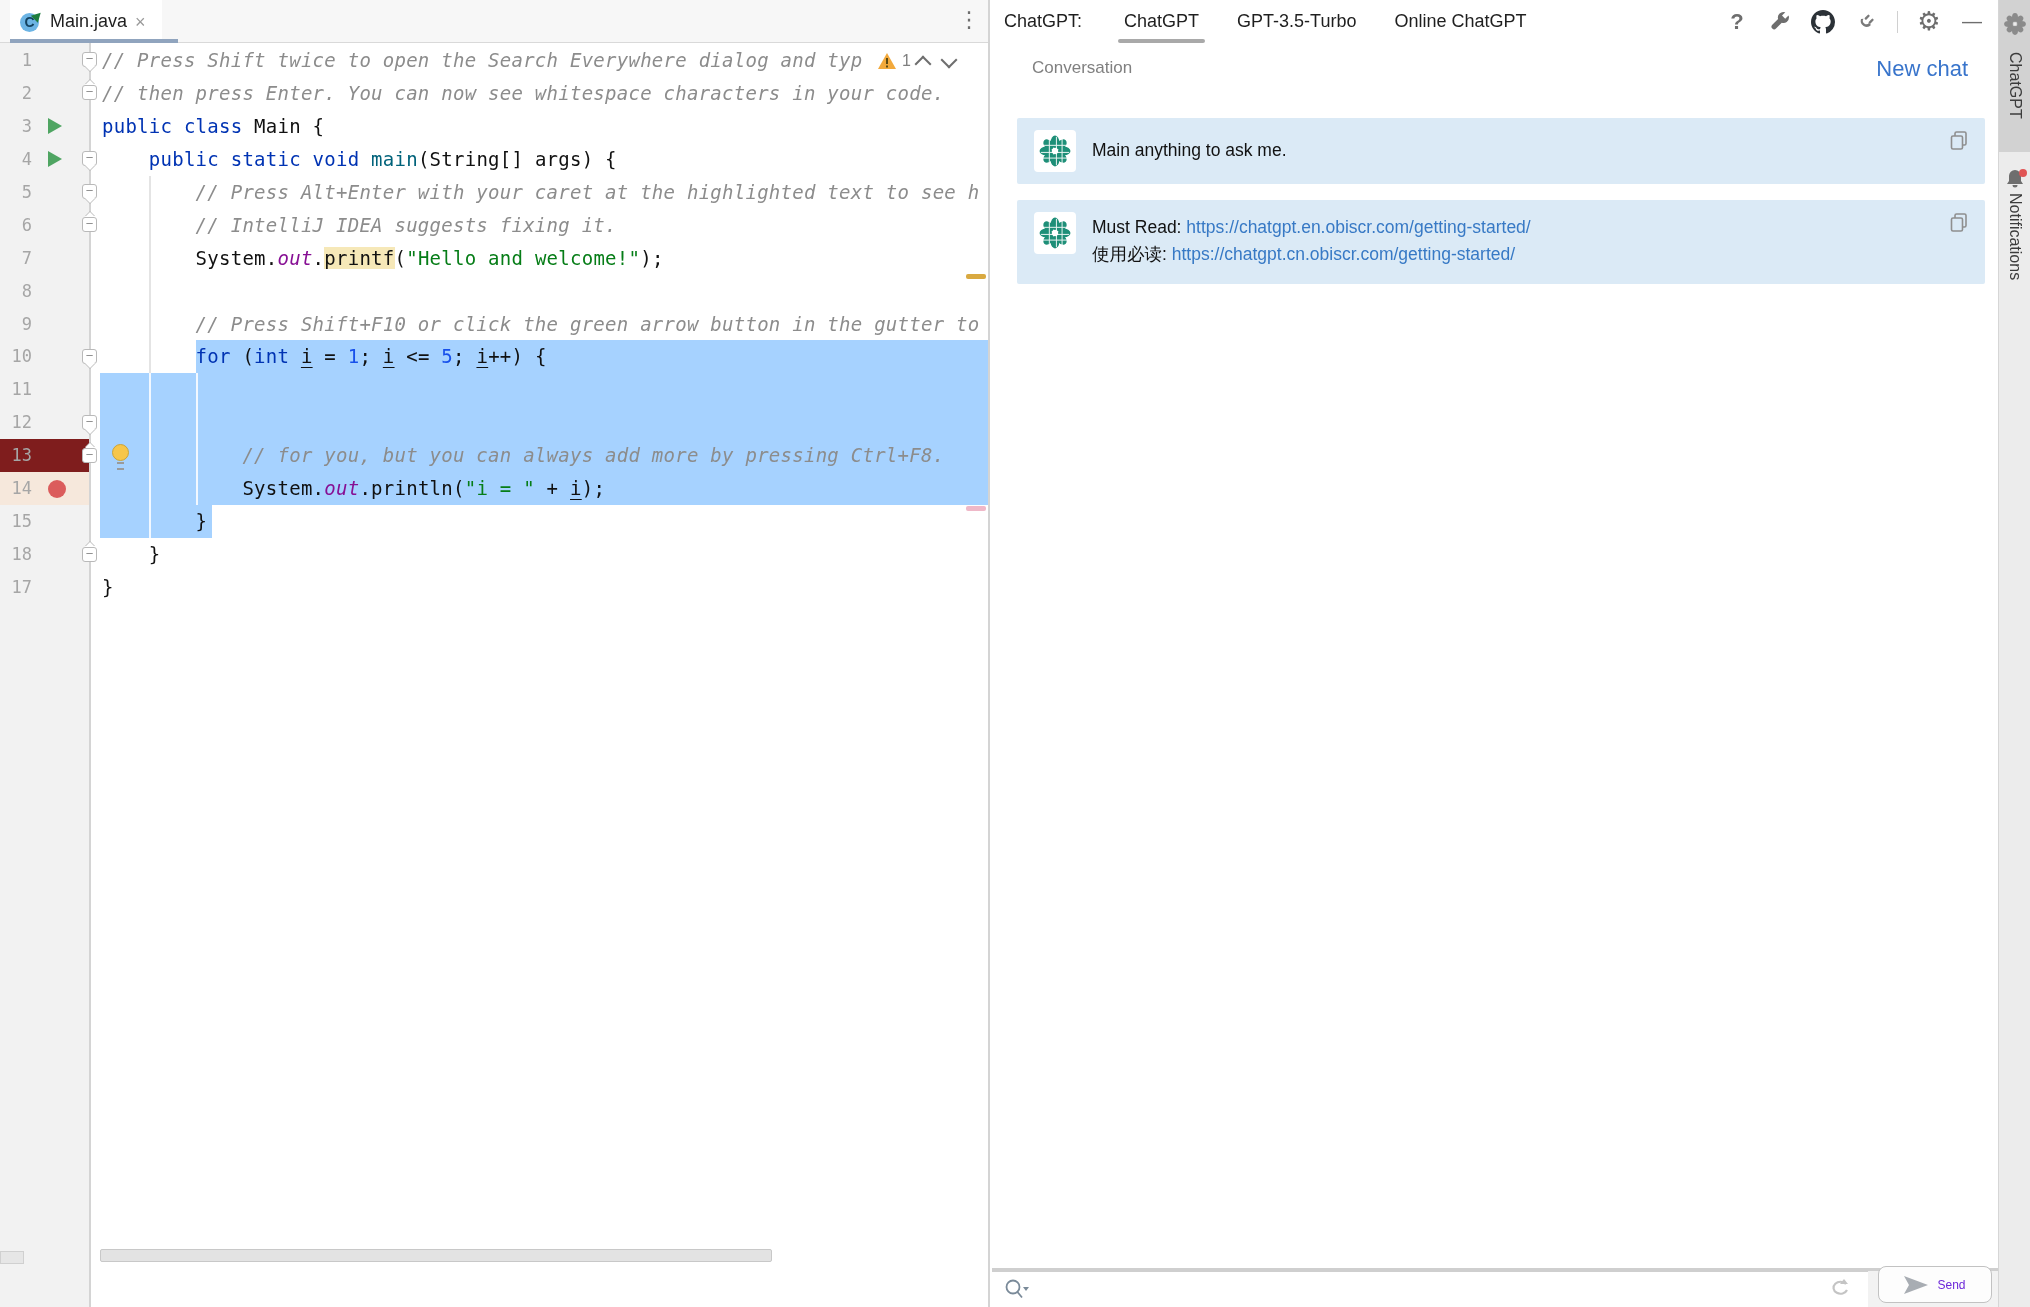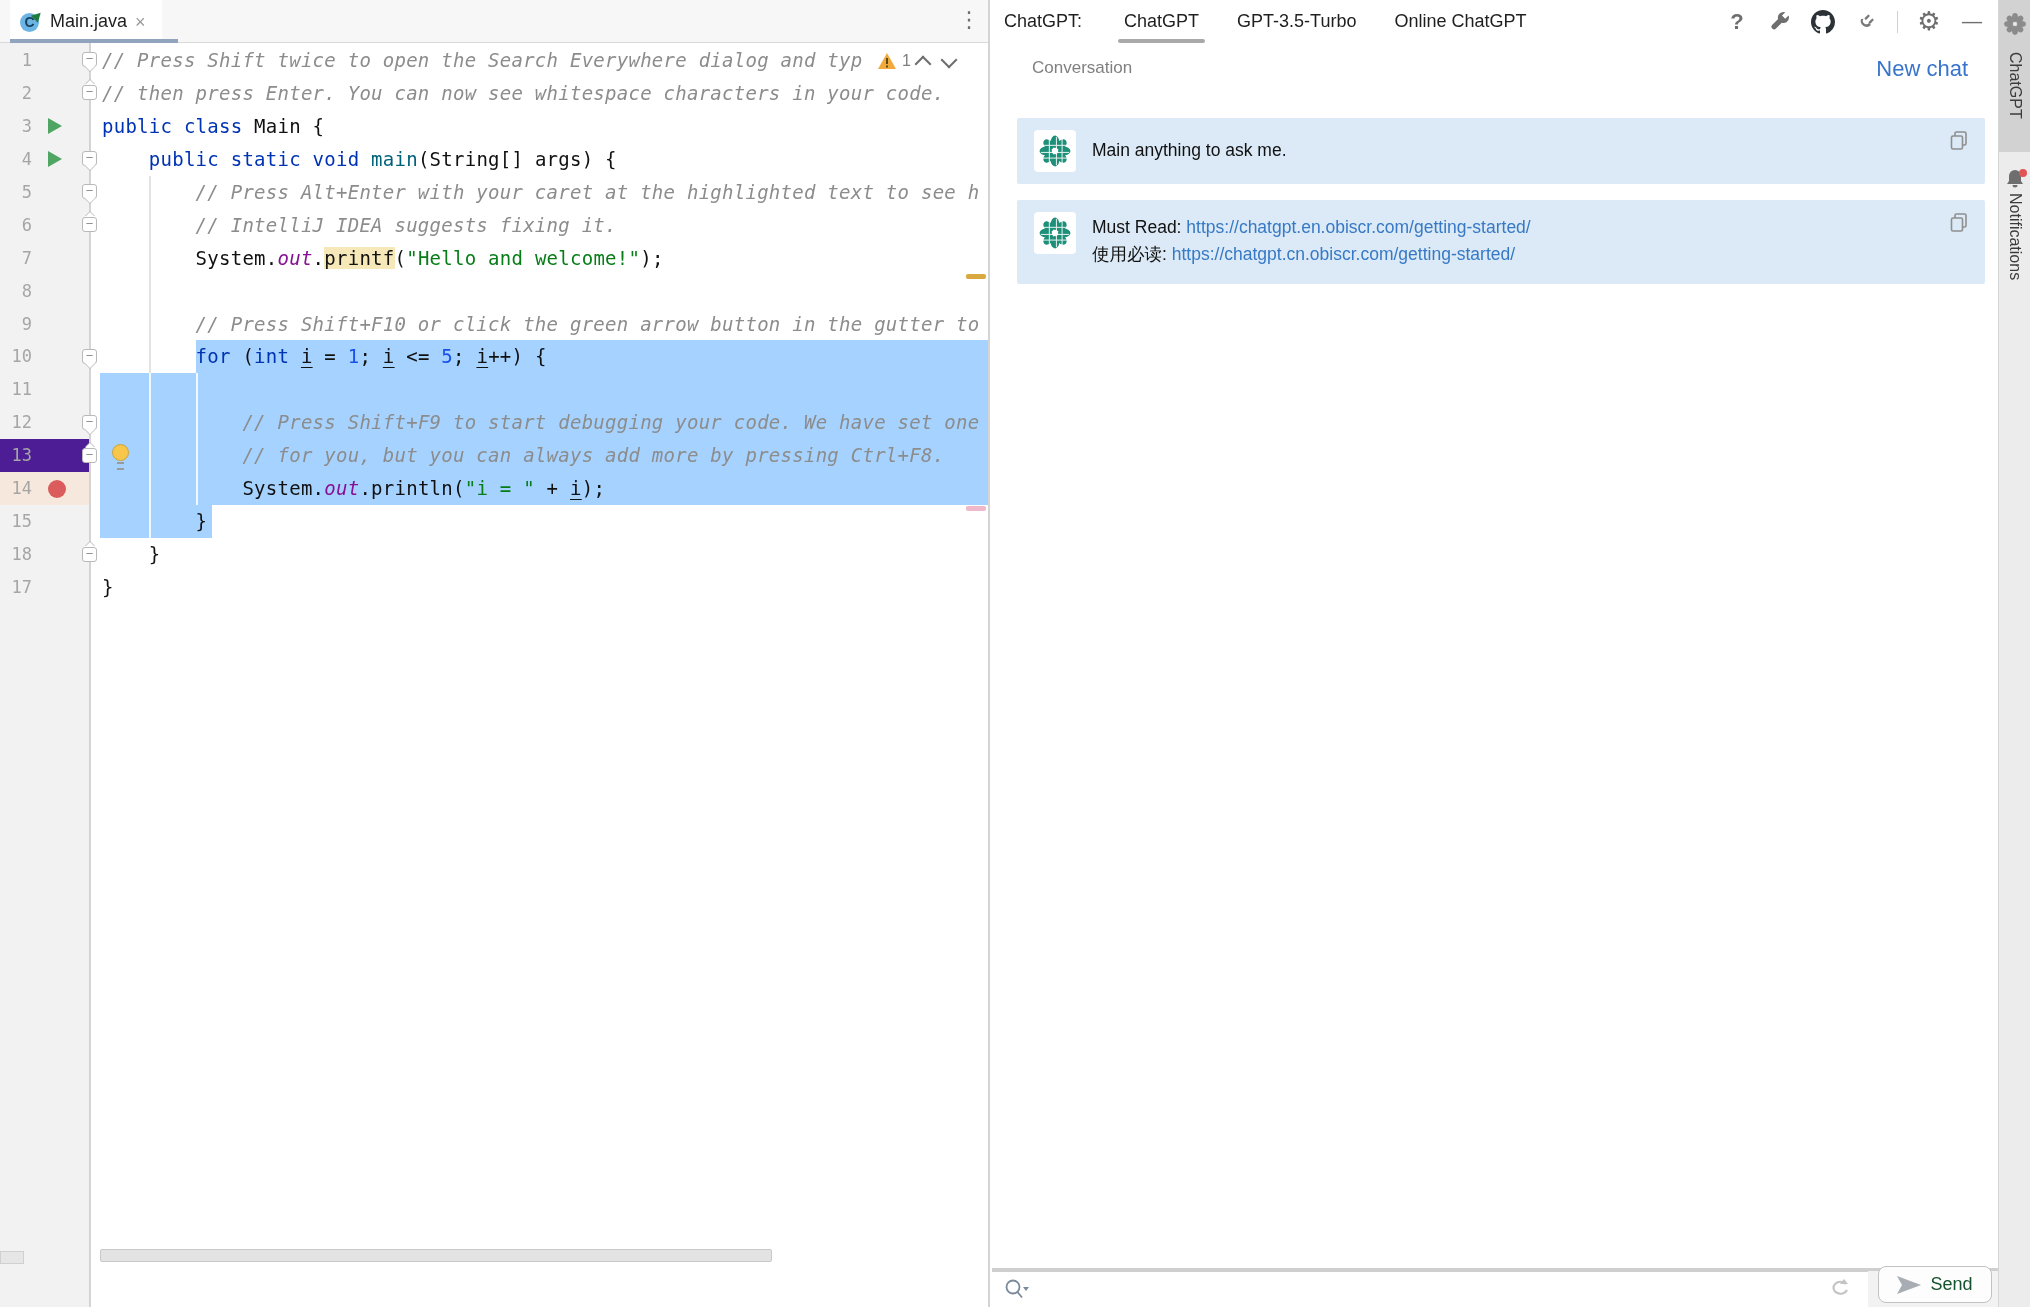--- a/index.html
+++ b/index.html
@@ -16,21 +16,21 @@
   .class-icon .circ { position:absolute; left:0; top:2px; width:19px; height:19px; border-radius:50%; background:#6cb4e4; color:#14425f; font-weight:bold; font-size:14px; text-align:center; line-height:19px; font-family:"Liberation Sans",sans-serif; }
   .class-icon .runmark { position:absolute; right:0; top:0; width:0; height:0; border-left:9px solid #1d7d3e; border-top:5px solid transparent; border-bottom:5px solid transparent; transform:rotate(-45deg); }
   .tab-title { font-size:18px; color:#1f1f1f; }
   .tab-close { color:#9a9a9a; font-size:18px; line-height:18px; cursor:pointer; }
   .kebab { position:absolute; left:958px; top:7px; font-size:22px; color:#6e6e6e; width:22px; text-align:center; }
 
   
   #gutter-bg { position:absolute; left:0; top:43px; width:89px; height:1264px; background:#f2f2f2; }
   #gutter-sep { position:absolute; left:89px; top:43px; width:2px; height:1264px; background:#d4d4d4; }
   .gutter-row { position:absolute; left:0; width:89px; }
-  .gutter-row.hl-caret { background:#4c1d95; }
+  .gutter-row.hl-caret { background:#7f1d1d; }
   .gutter-row.hl-bp { background:#f6e8dc; }
   .lnum { position:absolute; left:0; top:0; width:32px; text-align:right; font-family:"DejaVu Sans Mono", monospace; font-size:17px; color:#a6a6a6; }
   .run-arrow { position:absolute; left:48px; width:0; height:0; border-left:14px solid #4fa562; border-top:8px solid transparent; border-bottom:8px solid transparent; cursor:pointer; }
   .bp-dot { position:absolute; left:48px; width:18px; height:18px; border-radius:50%; background:#db5c5c; cursor:pointer; }
   .fold { position:absolute; left:82px; width:15px; height:15px; background:#fff; border:1px solid #b9b9b9; border-radius:3px; color:#8a8a8a; font-size:13px; line-height:12px; text-align:center; cursor:pointer; z-index:5; }
   .fold.start::after { content:""; position:absolute; left:2px; top:13px; width:0; height:0; border-left:5px solid transparent; border-right:5px solid transparent; border-top:5px solid #fff; filter:drop-shadow(0 1px 0 #b9b9b9); }
   .fold.end::before { content:""; position:absolute; left:2px; top:-6px; width:0; height:0; border-left:5px solid transparent; border-right:5px solid transparent; border-bottom:5px solid #fff; filter:drop-shadow(0 -1px 0 #b9b9b9); }
 
   
   #code-area { position:absolute; left:0; top:43px; width:990px; height:1264px; overflow:hidden; }
@@ -84,21 +84,21 @@
   .copy-btn { position:absolute; right:16px; width:20px; height:20px; cursor:pointer; }
 
   
   #input-sep { position:absolute; left:0; top:1268px; width:100%; height:4px; background:#cfcfcf; }
   #chat-input-row { position:absolute; left:0; top:1272px; width:100%; height:35px; background:#fff; }
   #search-icon { position:absolute; left:12px; top:6px; width:26px; height:24px; cursor:pointer; }
   #prompt-input { position:absolute; left:44px; top:2px; width:790px; height:30px; border:none; outline:none; font-size:17px; font-family:"Liberation Sans",sans-serif; background:transparent; }
   #send-strip { position:absolute; right:0; top:1271px; width:130px; height:36px; background:#f2f2f2; }
   #reload-btn { position:absolute; right:146px; top:1276px; width:24px; height:24px; cursor:pointer; }
   #send-btn { position:absolute; right:6px; top:1266px; width:114px; height:37px; background:#fdfdfd; border:1px solid #c2c2c2; border-radius:8px; display:flex; align-items:center; justify-content:center; gap:9px; cursor:pointer; }
-  #send-btn span { font-size:18px; color:#14532d; }
+  #send-btn span { font-size:12px; color:#6d28d9; }
 
   
   #right-toolbar { position:absolute; left:1998px; top:0; width:32px; height:1307px; background:#ececec; border-left:1px solid #d6d6d6; }
   #tw-chatgpt { position:absolute; left:0; top:0; width:100%; height:152px; background:#d2d2d2; cursor:pointer; }
   .vlabel { writing-mode:vertical-rl; text-orientation:sideways; font-size:16px; color:#3c3c3c; position:absolute; left:7px; }
   #tw-chatgpt .vlabel { top:52px; }
   #tw-notif { position:absolute; left:0; top:155px; width:100%; height:140px; cursor:pointer; }
   #tw-notif .vlabel { top:38px; }
   .tw-icon { position:absolute; left:4px; top:12px; width:24px; height:24px; }
   .notif-dot { position:absolute; left:16px; top:2px; width:8px; height:8px; border-radius:50%; background:#e05555; }
@@ -147,21 +147,20 @@
         <div class="cl" style="top: 33.94px; height: 32.94px; line-height: 32.94px;"><span class="cmt">// then press Enter. You can now see whitespace characters in your code.</span></div>
         <div class="cl" style="top: 66.88px; height: 32.94px; line-height: 32.94px;"><span class="kw">public</span><span> </span><span class="kw">class</span><span> Main {</span></div>
         <div class="cl" style="top: 99.82px; height: 32.94px; line-height: 32.94px;"><span>    </span><span class="kw">public</span><span> </span><span class="kw">static</span><span> </span><span class="kw">void</span><span> </span><span class="dec">main</span><span>(String[] args) {</span></div>
         <div class="cl" style="top: 132.76px; height: 32.94px; line-height: 32.94px;"><span>        </span><span class="cmt">// Press Alt+Enter with your caret at the highlighted text to see h</span></div>
         <div class="cl" style="top: 165.7px; height: 32.94px; line-height: 32.94px;"><span>        </span><span class="cmt">// IntelliJ IDEA suggests fixing it.</span></div>
         <div class="cl" style="top: 198.64px; height: 32.94px; line-height: 32.94px;"><span>        System.</span><span class="fld">out</span><span>.</span><span class="pw">printf</span><span>(</span><span class="str">"Hello and welcome!"</span><span>);</span></div>
         <div class="cl" style="top: 231.58px; height: 32.94px; line-height: 32.94px;"></div>
         <div class="cl" style="top: 264.52px; height: 32.94px; line-height: 32.94px;"><span>        </span><span class="cmt">// Press Shift+F10 or click the green arrow button in the gutter to</span></div>
         <div class="cl" style="top: 297.46px; height: 32.94px; line-height: 32.94px;"><span>        </span><span class="kw">for</span><span> (</span><span class="kw">int</span><span> </span><span class="u">i</span><span> = </span><span class="num">1</span><span>; </span><span class="u">i</span><span> &lt;= </span><span class="num">5</span><span>; </span><span class="u">i</span><span>++) {</span></div>
         <div class="cl" style="top: 330.4px; height: 32.94px; line-height: 32.94px;"></div>
-        <div class="cl" style="top: 363.34px; height: 32.94px; line-height: 32.94px;"><span>            </span><span class="cmt">// Press Shift+F9 to start debugging your code. We have set one</span></div>
         <div class="cl" style="top: 396.28px; height: 32.94px; line-height: 32.94px;"><span>            </span><span class="cmt">// for you, but you can always add more by pressing Ctrl+F8.</span></div>
         <div class="bulb" style="top: 401.28px;"></div>
         <div class="cl" style="top: 429.22px; height: 32.94px; line-height: 32.94px;"><span>            System.</span><span class="fld">out</span><span>.</span><span>println</span><span>(</span><span class="str">"i = "</span><span> + </span><span class="u">i</span><span>);</span></div>
         <div class="cl" style="top: 462.16px; height: 32.94px; line-height: 32.94px;"><span>        }</span></div>
         <div class="cl" style="top: 495.1px; height: 32.94px; line-height: 32.94px;"><span>    }</span></div>
         <div class="cl" style="top: 528.04px; height: 32.94px; line-height: 32.94px;"><span>}</span></div>
         <div class="stripe-mark" style="top: 231px; background: rgb(217, 169, 64);"></div>
         <div class="stripe-mark" style="top: 463px; background: rgb(239, 184, 200);"></div>
       </div>
 

